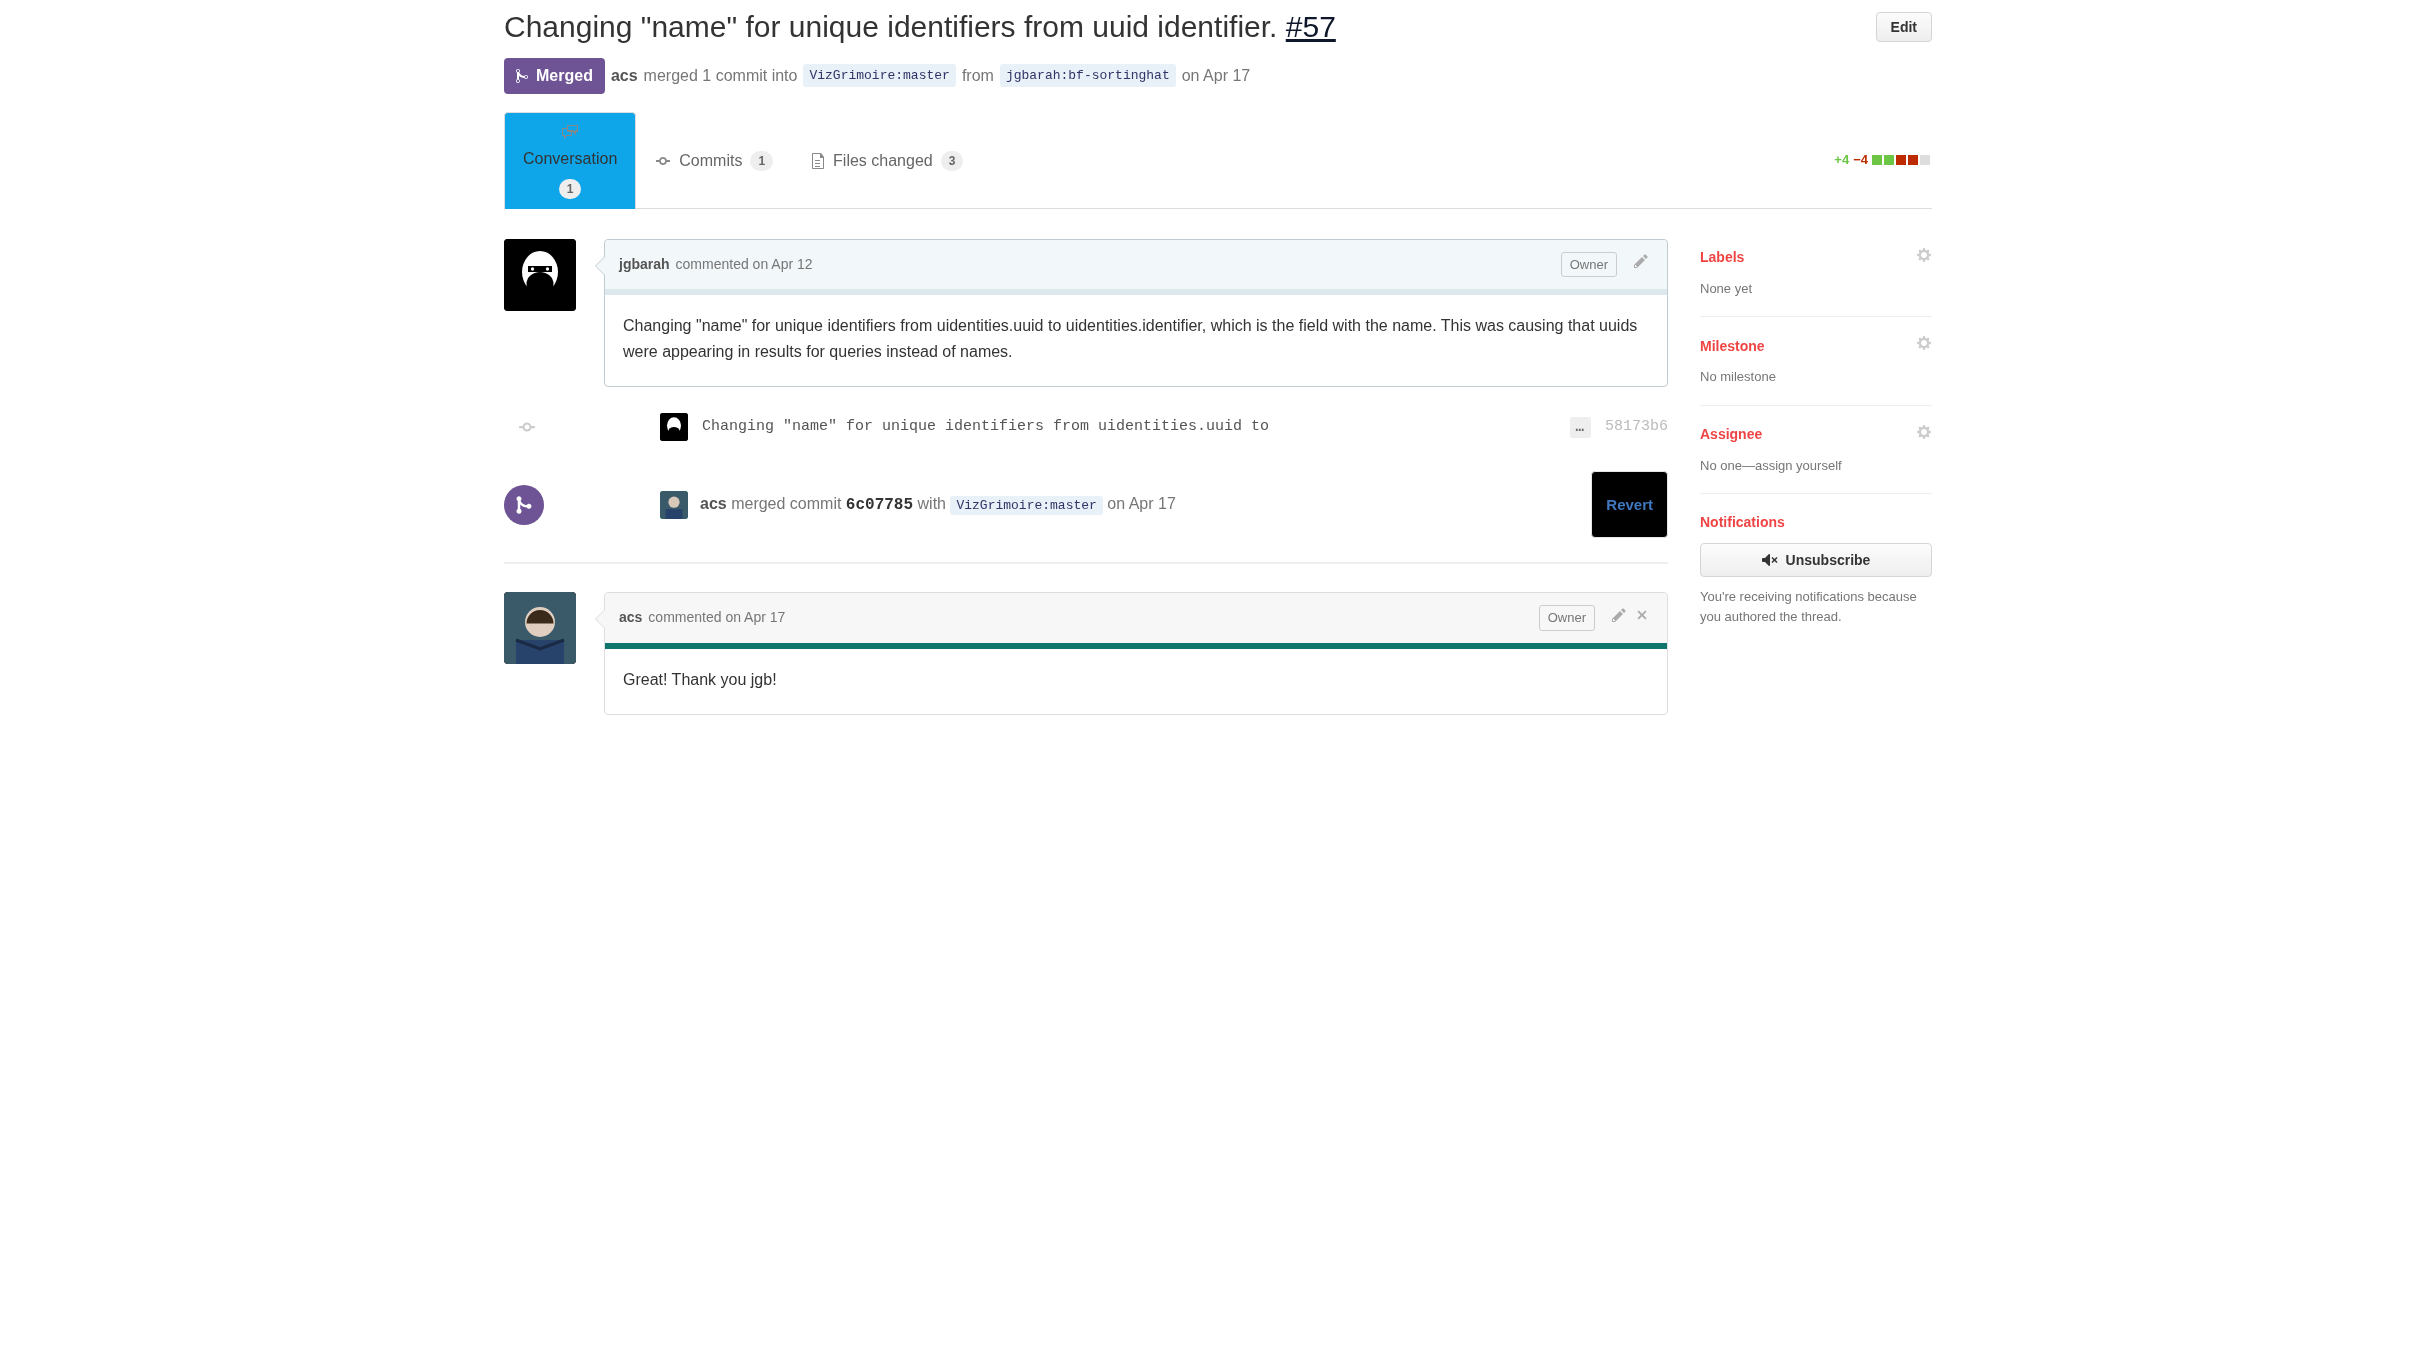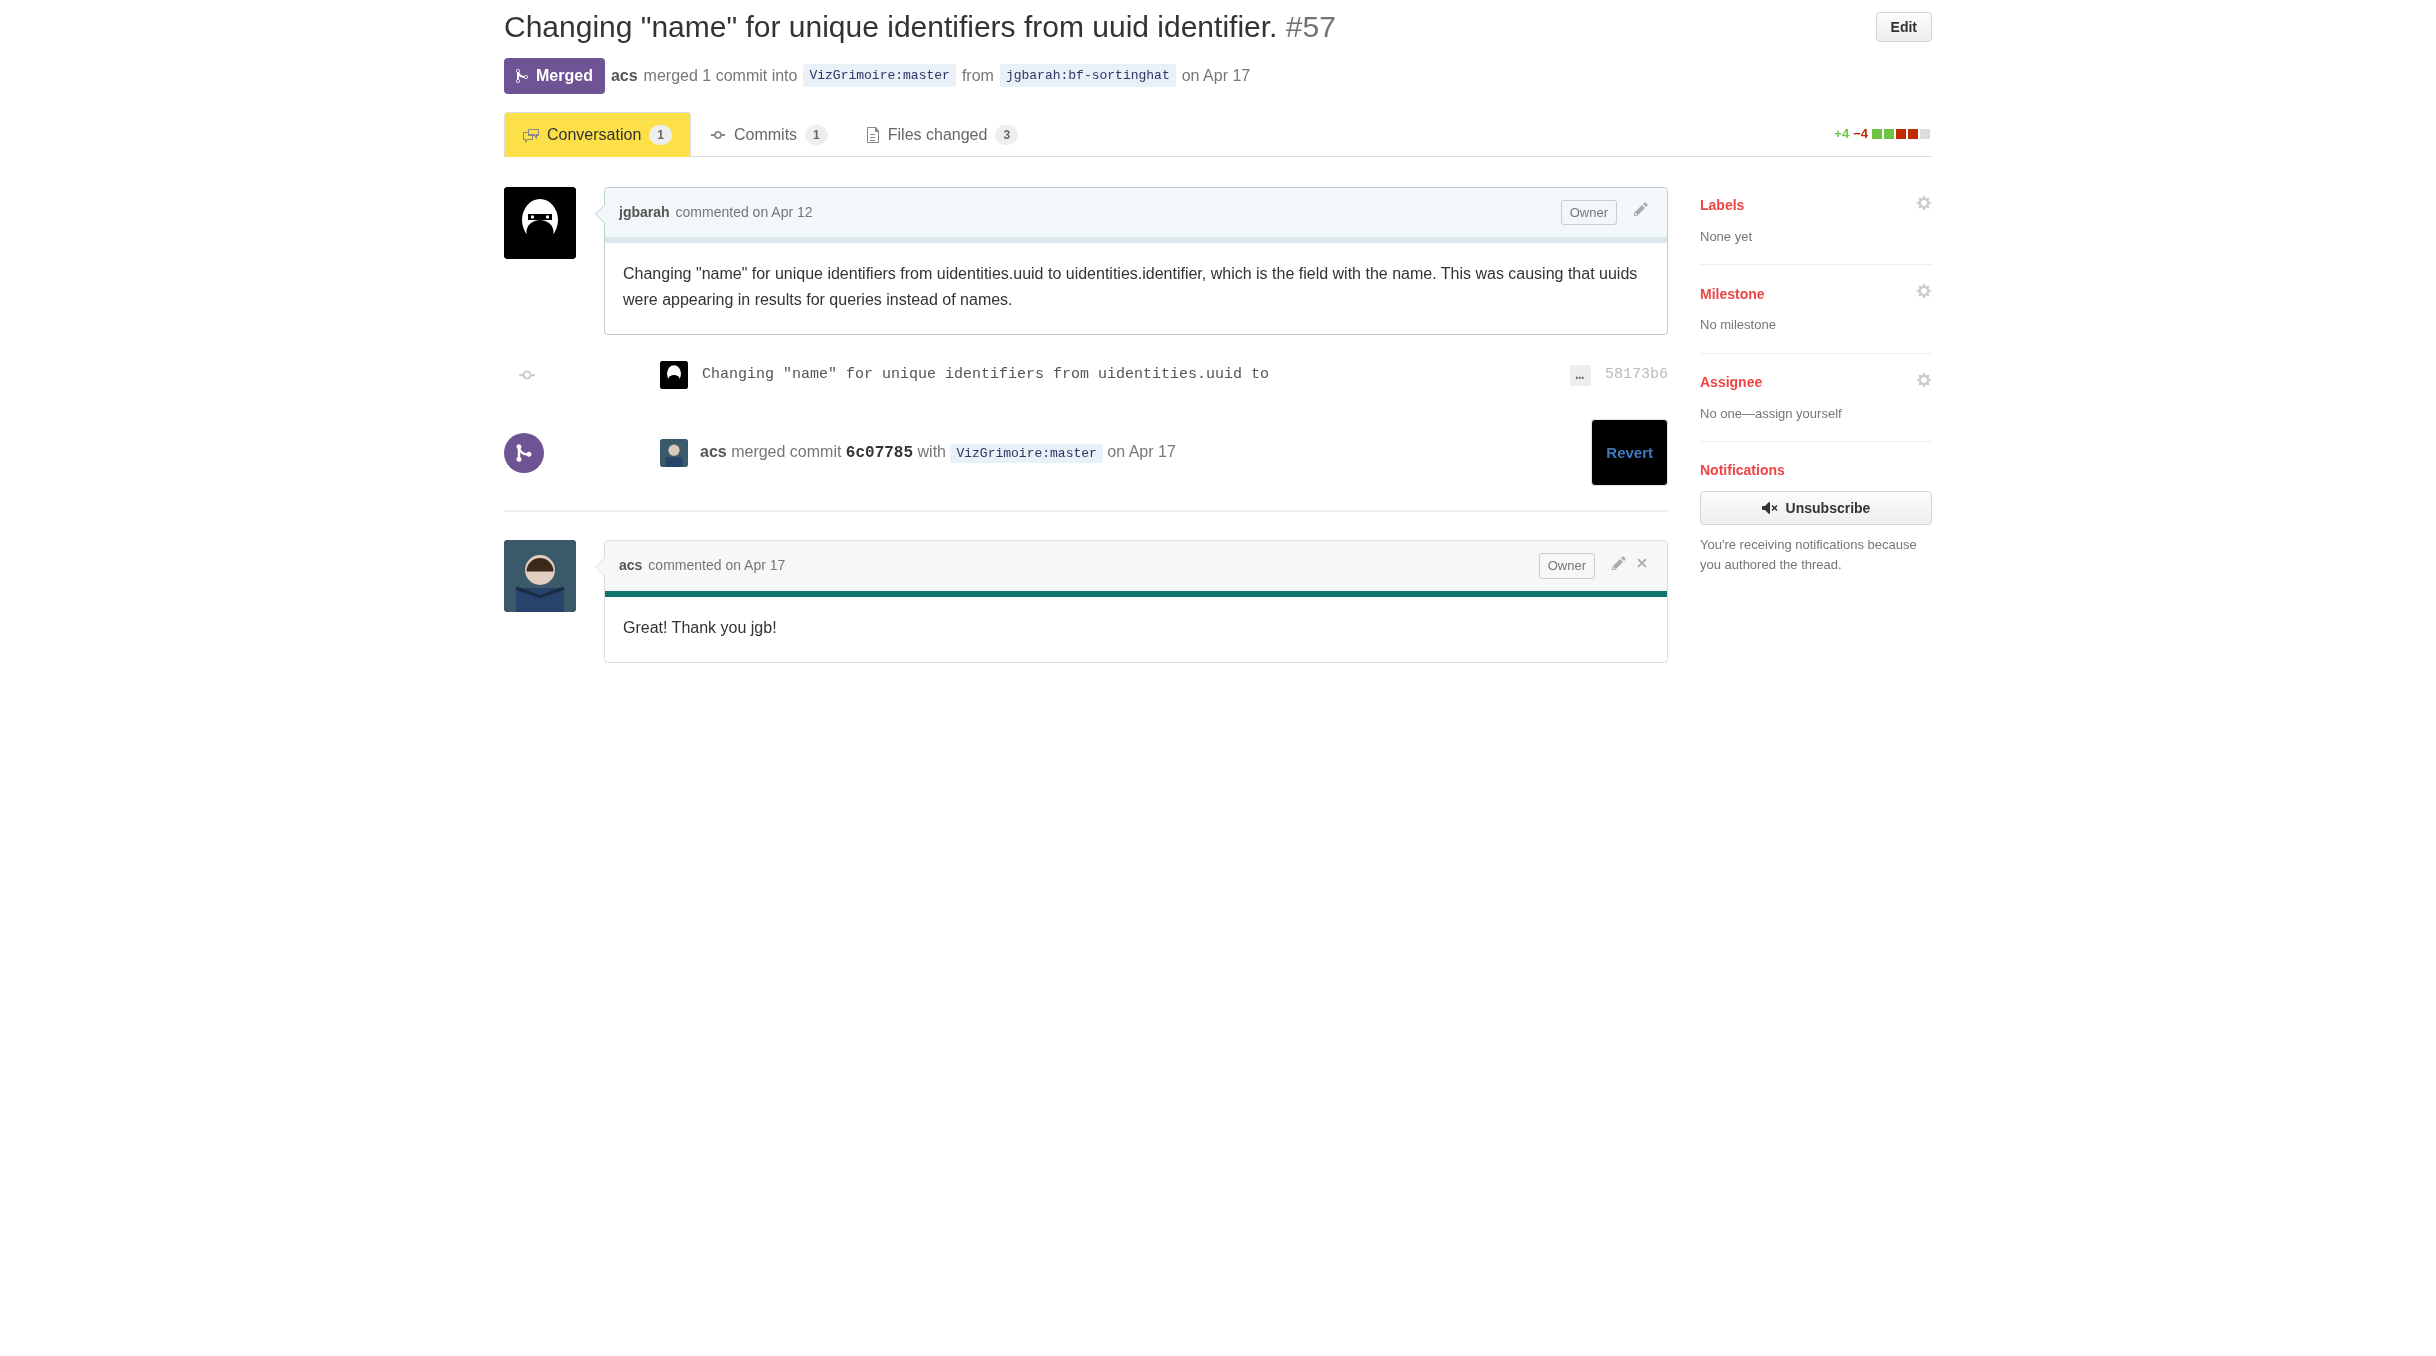--- a/index.html
+++ b/index.html
@@ -14,21 +14,21 @@
 
 
 .header-row { display: flex; align-items: flex-start; justify-content: space-between; padding-top: 8px; }
 .title-wrap { flex: 1; }
 .pr-title {
   font-size: 30px;
   font-weight: 400;
   line-height: 1.25;
   word-wrap: break-word;
 }
-.pr-number { color: #737373; font-weight: 300; }
+.pr-number { color: #0f172a; font-weight: 300; text-decoration: underline; }
 .edit-btn {
   background: #eee;
   background-image: linear-gradient(#fcfcfc, #eee);
   border: 1px solid #d5d5d5;
   border-radius: 4px;
   padding: 6px 14px;
   font-size: 14px;
   font-weight: 600;
   color: #333;
   cursor: pointer;
@@ -89,22 +89,23 @@
   font-size: 16px;
   color: #666;
   border: 1px solid transparent;
   border-bottom: none;
   cursor: pointer;
   margin-bottom: -1px;
   border-radius: 4px 4px 0 0;
 }
 .tab.selected {
   color: #333;
-  background: #fde047;
+  background: #0ea5e9;
   border-color: #ddd;
+  flex-direction: column;
 }
 .tab .counter {
   background: #eee;
   color: #666;
   border-radius: 10px;
   padding: 1px 8px;
   font-size: 12px;
   font-weight: 600;
 }
 .tab svg { fill: #888; }

